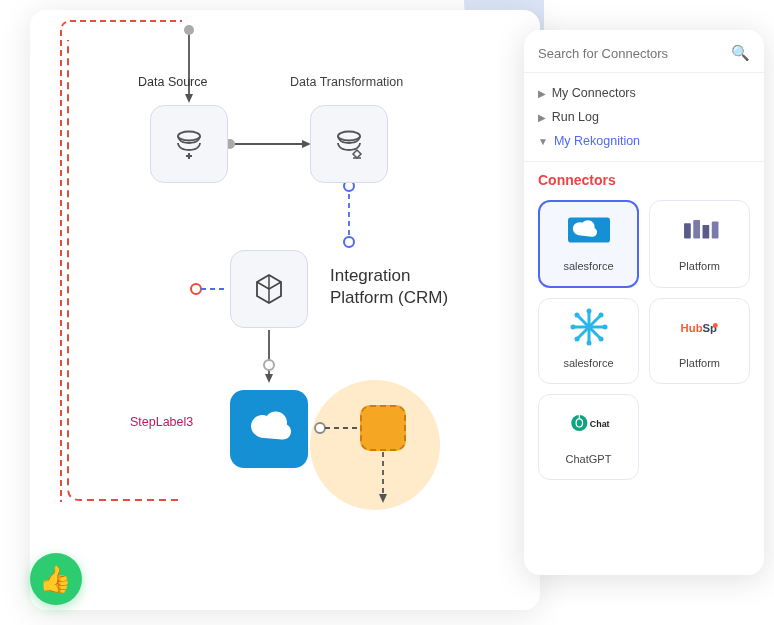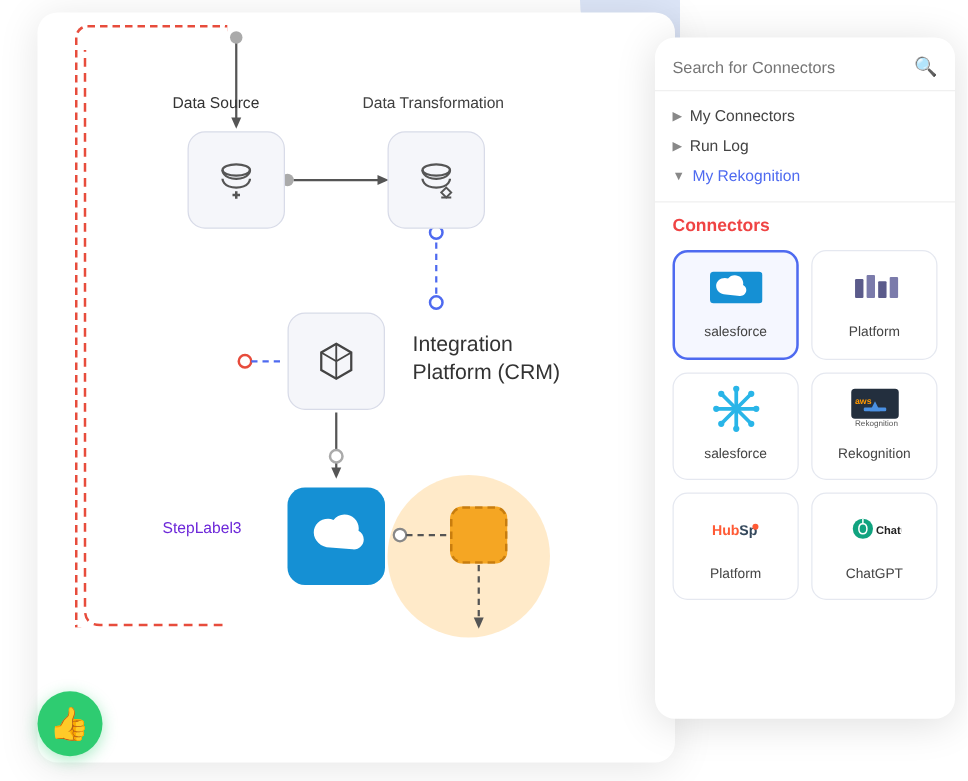--- a/index.html
+++ b/index.html
@@ -326,21 +326,21 @@
       font-weight: 500;
       z-index: 4;
       line-height: 1.3;
     }
 
     .label-steplabel {
       position: absolute;
       left: 100px;
       top: 405px;
       font-size: 12.5px;
-      color: #6d28d9;
+      color: #be185d;
       font-weight: 500;
       z-index: 4;
     }
 
     
     .db-icon {
       width: 36px;
       height: 36px;
     }
 
@@ -507,32 +507,20 @@
               <circle cx="35" cy="19" r="2.5" fill="#29b5e8"></circle>
               <circle cx="7" cy="7" r="2.5" fill="#29b5e8"></circle>
               <circle cx="31" cy="31" r="2.5" fill="#29b5e8"></circle>
               <circle cx="31" cy="7" r="2.5" fill="#29b5e8"></circle>
               <circle cx="7" cy="31" r="2.5" fill="#29b5e8"></circle>
             </svg>
           </div>
           <span class="connector-name">salesforce</span>
         </div>
 
-        <div class="connector-card">
-          <div class="connector-logo">
-            <svg width="42" height="36" viewBox="0 0 42 36" fill="none" xmlns="http://www.w3.org/2000/svg">
-              <rect x="2" y="2" width="38" height="24" rx="3" fill="#232f3e"></rect>
-              <text x="5" y="14" font-size="7" fill="#f90" font-family="Arial" font-weight="bold">aws</text>
-              <rect x="12" y="17" width="18" height="3" rx="1" fill="#4a90e2"></rect>
-              <polygon points="21,12 17,20 25,20" fill="#4a90e2"></polygon>
-              <text x="5" y="32" font-size="6.5" fill="#555" font-family="Arial">Rekognition</text>
-            </svg>
-          </div>
-          <span class="connector-name">Rekognition</span>
-        </div>
 
         <div class="connector-card">
           <div class="connector-logo">
             <svg width="52" height="28" viewBox="0 0 52 28" fill="none" xmlns="http://www.w3.org/2000/svg">
               <text x="2" y="20" font-size="14" font-family="Arial" font-weight="bold" fill="#ff5a35">Hub</text>
               <text x="29" y="20" font-size="14" font-family="Arial" font-weight="bold" fill="#33475b">Sp</text>
               <circle cx="45" cy="12" r="3" fill="#ff5a35"></circle>
             </svg>
           </div>
           <span class="connector-name">Platform</span>

